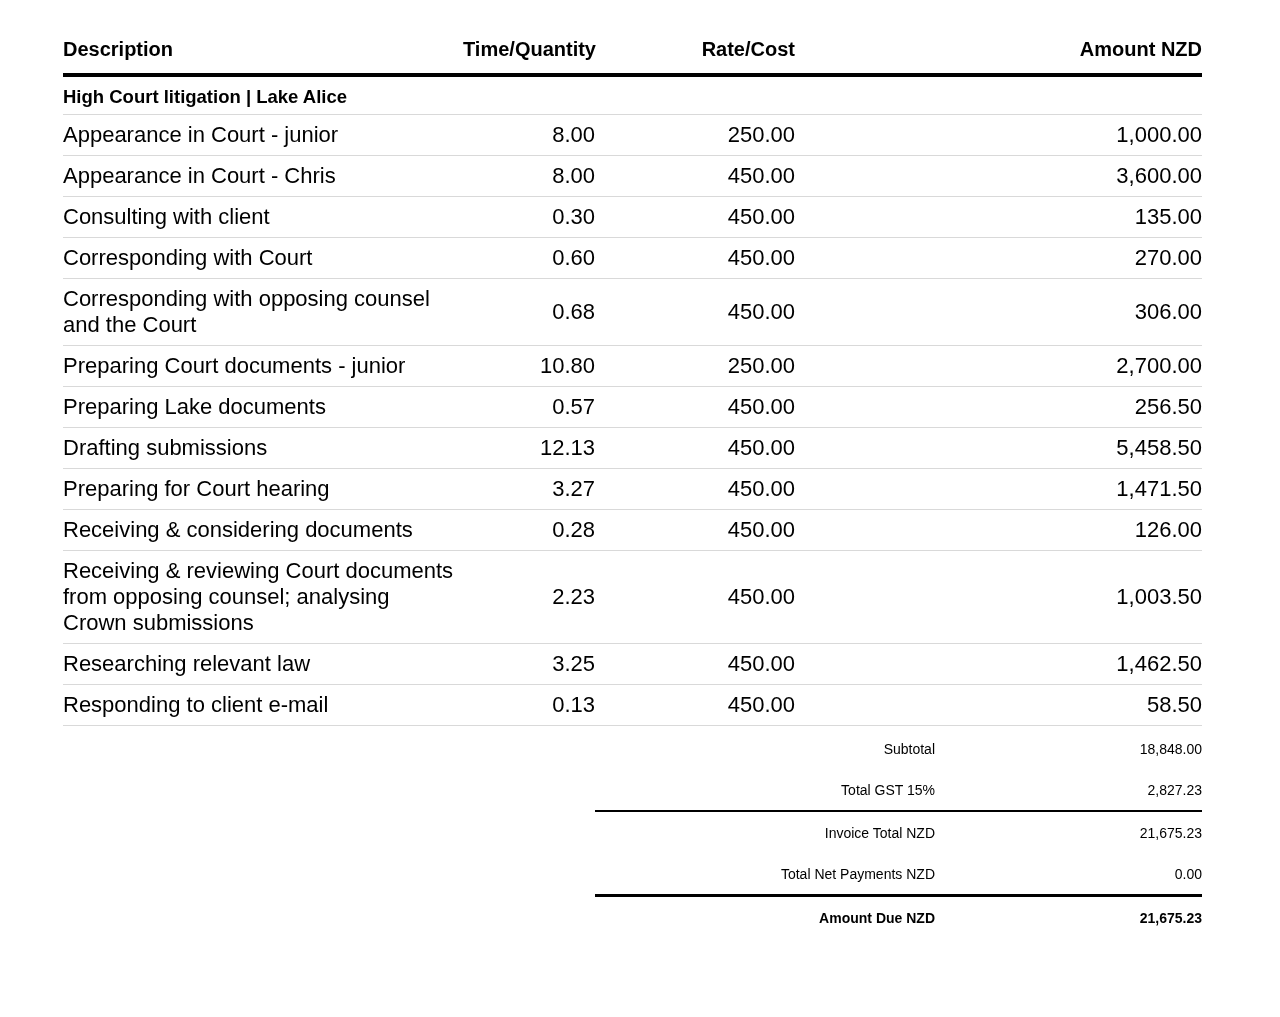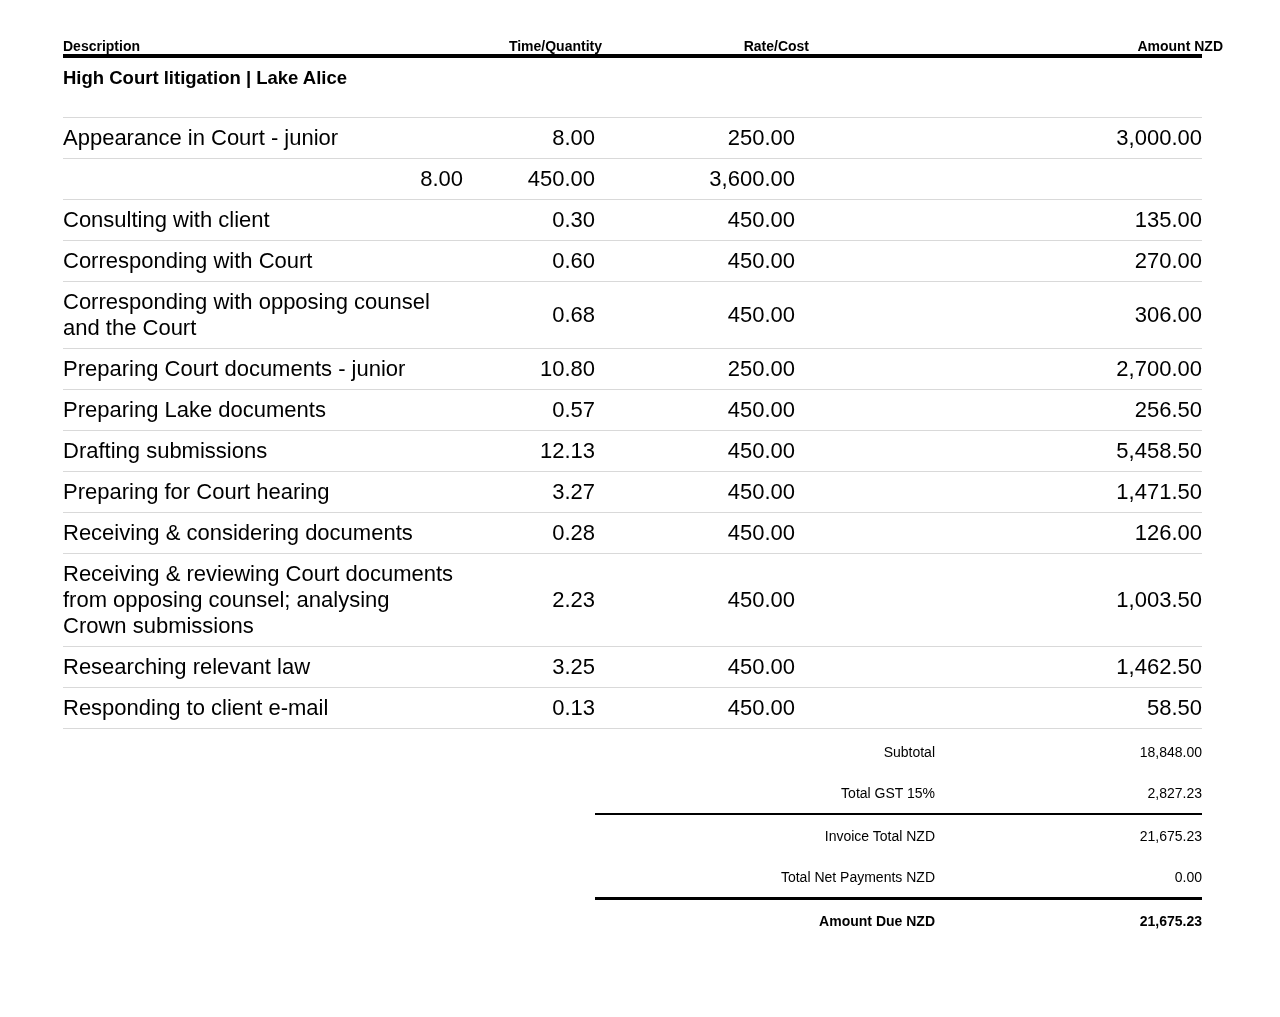--- a/index.html
+++ b/index.html
@@ -25,30 +25,30 @@
     position: absolute;
     left: 63px;
     top: 38px;
     width: 1139px;
   }
   
   .thead {
     display: grid;
     grid-template-columns: 400px 132px 200px 407px;
     align-items: end;
-    font-size: 14px;
+    font-size: 20px;
     font-weight: bold;
+    padding-bottom: 12px;
     border-bottom: 4px solid var(--rule);
-    gap: 7px;
   }
   
   .section-row {
     font-size: 18.5px;
     font-weight: bold;
-    padding: 9px 0 28px 0;
+    padding: 9px 0 6px 0;
     border-bottom: 1px solid var(--separator);
   }
   
   .row {
     display: grid;
     grid-template-columns: 400px 132px 200px 407px;
     align-items: center;
     font-size: 22px;
     line-height: 26px;
     padding: 7px 0;
@@ -87,23 +87,24 @@
       <div class="num">Rate/Cost</div>
       <div class="num">Amount NZD</div>
     </div>
 
     <div class="section-row">High Court litigation | Lake Alice</div>
 
     <div class="row">
       <div class="desc">Appearance in Court - junior</div>
       <div class="num">8.00</div>
       <div class="num">250.00</div>
-      <div class="num">3,000.00</div>
-    </div>
-    <div class="row">
+      <div class="num">1,000.00</div>
+    </div>
+    <div class="row">
+      <div class="desc">Appearance in Court - Chris</div>
       <div class="num">8.00</div>
       <div class="num">450.00</div>
       <div class="num">3,600.00</div>
     </div>
     <div class="row">
       <div class="desc">Consulting with client</div>
       <div class="num">0.30</div>
       <div class="num">450.00</div>
       <div class="num">135.00</div>
     </div>

